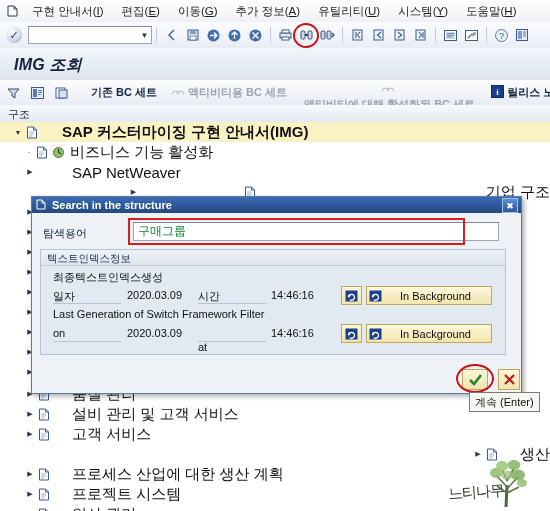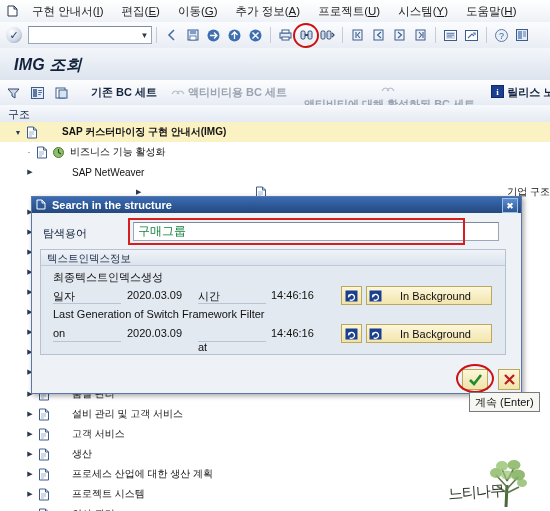--- a/index.html
+++ b/index.html
@@ -95,21 +95,21 @@
     position:absolute;left:0;top:122px;width:550px;height:389px;background:#ffffff;
   }
   .row{position:absolute;left:0;width:550px;height:20px;display:flex;align-items:center;}
   .row .expander{
     width:12px;height:20px;display:flex;align-items:center;justify-content:center;
     font-size:7px;color:#2c3a50;
   }
   .row .dot{width:10px;height:20px;display:flex;align-items:center;justify-content:center;font-size:9px;color:#555;}
   .row .docicon{width:16px;height:20px;display:flex;align-items:center;justify-content:center;}
   .row .extraicon{width:16px;height:20px;display:flex;align-items:center;justify-content:center;}
-  .row .rlabel{font-size:10px;color:#101010;white-space:nowrap;padding-left:4px;}
+  .row .rlabel{font-size:15px;color:#101010;white-space:nowrap;padding-left:4px;}
   .row.root{background:#fbf2c4;}
   .row.root .rlabel{font-weight:bold;}
 
   
   .dialog{
     position:absolute;left:31px;top:196px;width:489px;height:196px;
     background:#eef1f6;border:1px solid #5b79a8;
     box-shadow:2px 2px 5px rgba(0,0,0,.35);
   }
   .dlg-title{
@@ -210,21 +210,21 @@
     <div class="menu-sysicon">
       <svg width="12" height="12" viewBox="0 0 12 12">
         <path d="M1 1h6l3 3v7H1z" fill="#fff" stroke="#2b3a52" stroke-width="1"></path>
         <path d="M7 1v3h3" fill="none" stroke="#2b3a52" stroke-width="1"></path>
       </svg>
     </div>
     <div class="menu-item"><span>구현 안내서(</span><span class="mn">I</span><span>)</span></div>
     <div class="menu-item"><span>편집(</span><span class="mn">E</span><span>)</span></div>
     <div class="menu-item"><span>이동(</span><span class="mn">G</span><span>)</span></div>
     <div class="menu-item"><span>추가 정보(</span><span class="mn">A</span><span>)</span></div>
-    <div class="menu-item"><span>프로젝트(</span><span class="mn">U</span><span>)</span></div>
+    <div class="menu-item"><span>유틸리티(</span><span class="mn">U</span><span>)</span></div>
     <div class="menu-item"><span>시스템(</span><span class="mn">Y</span><span>)</span></div>
     <div class="menu-item"><span>도움말(</span><span class="mn">H</span><span>)</span></div>
   </div>
 
   <div class="toolbar">
     <div class="tb-ok">✓</div>
 
     <div class="cmdfield">
       <span style="flex:1;padding-left:3px;font-size:11px;"></span>
       <span class="cmd-arrow">▼</span>
@@ -542,21 +542,21 @@
         <svg width="13" height="13" viewBox="0 0 13 13">
             <path d="M1.5 1h6l3 3v8h-9z" fill="#fff" stroke="#3b5c8c"></path>
             <path d="M7.5 1v3h3" fill="none" stroke="#3b5c8c"></path>
             <path d="M3 6h5M3 8h5M3 10h3" stroke="#7d92b4" stroke-width=".7"></path>
           </svg>
       </div>
       <div class="extraicon"></div>
       <div class="rlabel">고객 서비스</div>
     </div>
 
-    <div class="row" style="top:322px;">
+    <div class="row" style="top:322px;justify-content:flex-end;">
       <div style="width:24px"></div>
       <div class="expander">▶</div>
       <div class="docicon">
         <svg width="13" height="13" viewBox="0 0 13 13">
             <path d="M1.5 1h6l3 3v8h-9z" fill="#fff" stroke="#3b5c8c"></path>
             <path d="M7.5 1v3h3" fill="none" stroke="#3b5c8c"></path>
             <path d="M3 6h5M3 8h5M3 10h3" stroke="#7d92b4" stroke-width=".7"></path>
           </svg>
       </div>
       <div class="extraicon"></div>

